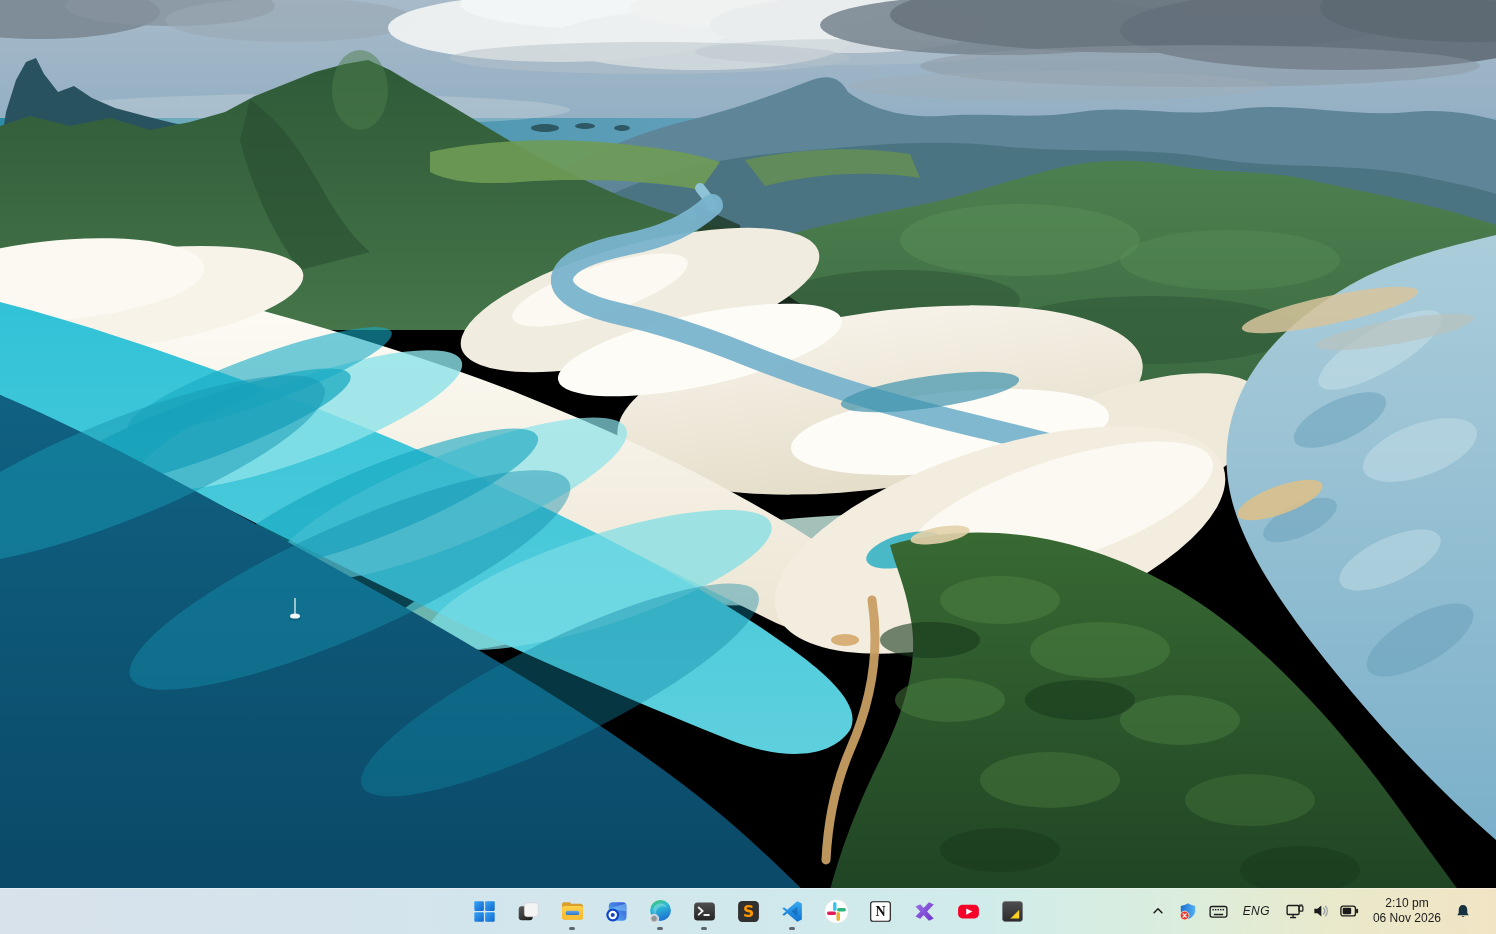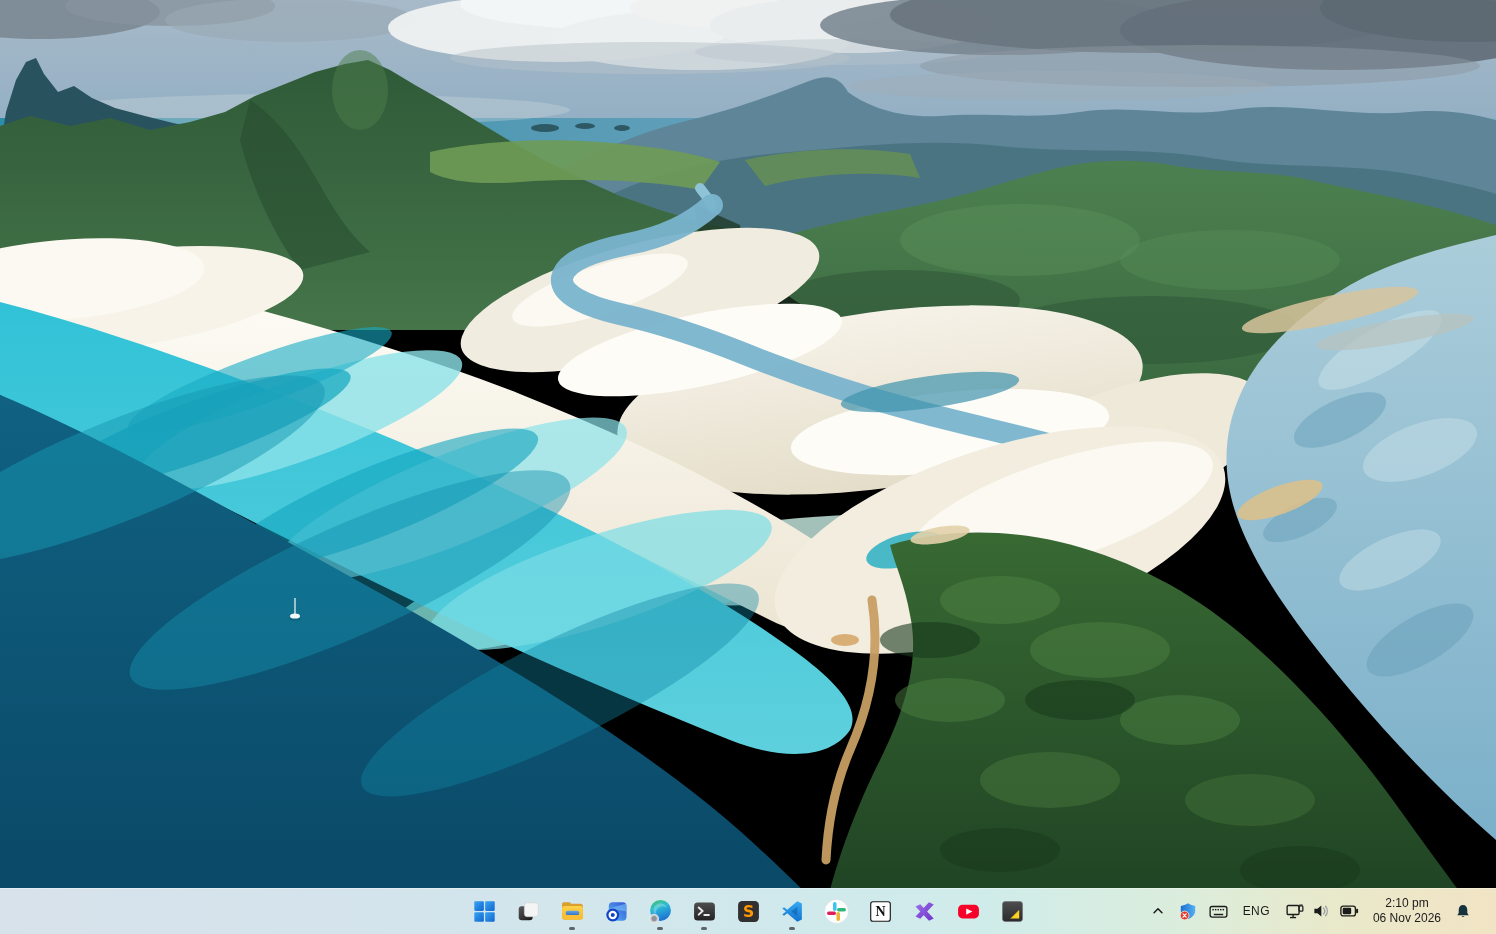--- a/index.html
+++ b/index.html
@@ -9,21 +9,21 @@
   .taskbar{position:absolute;left:0;bottom:0;width:1496px;height:46px;
     background:linear-gradient(90deg,#d8e2eb 0%,#d4e4ec 25%,#d0e8ec 50%,#d0ecea 66%,#dbeddc 79%,#e9e9cb 89%,#f1e4c4 100%);
     border-top:1px solid rgba(255,255,255,.35);box-sizing:border-box;}
   .center-apps{position:absolute;left:50%;bottom:0;transform:translateX(-50%);height:46px;display:flex;align-items:center;}
   .app{width:44px;height:44px;border:none;background:transparent;display:flex;align-items:center;justify-content:center;position:relative;border-radius:6px;cursor:pointer;padding:0;}
   .app svg{width:25px;height:25px;display:block;}
   .app.running::after{content:"";position:absolute;left:50%;bottom:3px;transform:translateX(-50%);width:6px;height:3px;border-radius:1.5px;background:#5d666d;}
   .tray{position:absolute;right:0;bottom:0;height:46px;display:flex;align-items:center;padding-right:13px;}
   .tray-btn{height:34px;display:flex;align-items:center;justify-content:center;border-radius:5px;padding:0 6px;cursor:pointer;border:none;background:transparent;}
   .sys-group{display:flex;align-items:center;gap:9px;padding:0 8px;}
-  .lang{font-size:12px;color:#1b1b1b;letter-spacing:.4px;padding:0 8px;}
+  .lang{font-size:12px;color:#1b1b1b;letter-spacing:.4px;padding:0 8px;font-style:italic;}
   .clock{font-size:12px;color:#1b1b1b;text-align:center;line-height:15px;padding:0 6px;white-space:nowrap;}
   .bell-btn{margin-left:2px;}
   .show-desktop{width:6px;height:46px;background:transparent;border:none;cursor:pointer;padding:0;}
 </style>
 </head>
 <body>
 
 <div class="desktop">
 
 <svg class="wall" width="1496" height="934" viewBox="0 0 1496 934">

